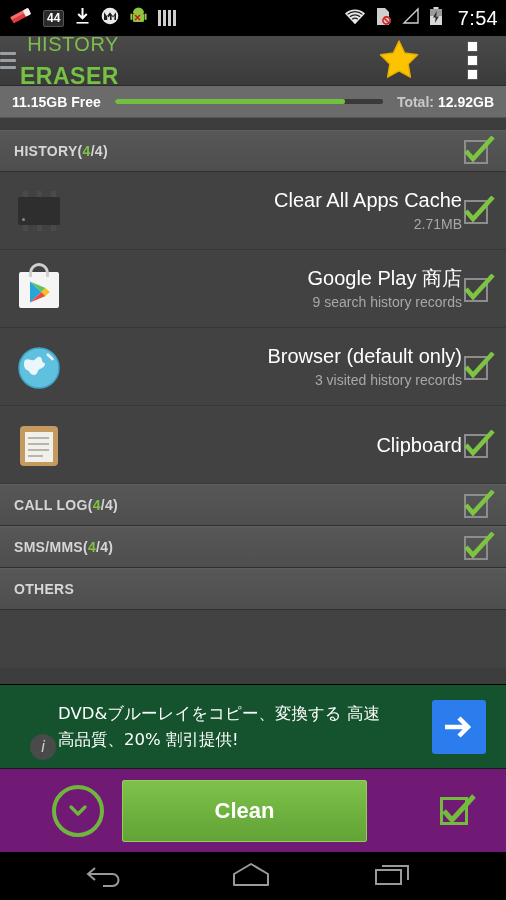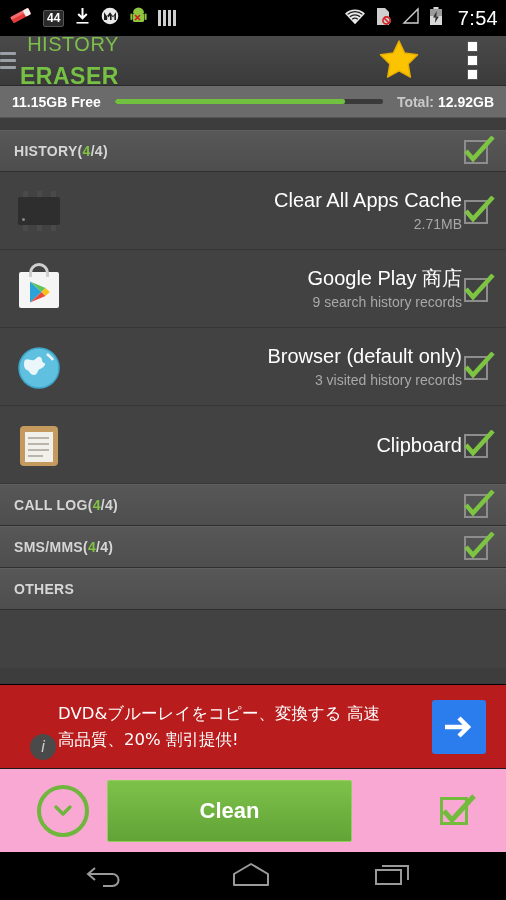--- a/index.html
+++ b/index.html
@@ -98,35 +98,35 @@
   .playbag .handle { position:absolute; left:10px; top:-9px; width:20px; height:14px;
                      border:3px solid #cfcfcf; border-bottom:none; border-radius:10px 10px 0 0; background:transparent;}
 
   .clipbd { position:absolute; left:4px; top:4px; width:38px; height:40px; background:#c49a5e; border-radius:4px; }
   .clipbd .paper { position:absolute; left:5px; top:6px; right:5px; bottom:4px; background:#f2f0ea; }
   .clipbd .ln { position:absolute; left:3px; height:2px; background:#b9b5ab; }
 
   
   .ad {
     position:absolute; left:0; right:0; bottom:132px; height:84px;
-    background:#b91c1c; display:flex; align-items:center; padding:0 10px;
+    background:#14532d; display:flex; align-items:center; padding:0 10px;
     border-top:1px solid #000;
   }
   .ad .adtext { color:#fff; font-size:16.5px; line-height:26px; margin-left:48px; flex:1;
                 font-family:"DejaVu Sans","Liberation Sans",sans-serif; }
   .ad .arrowbtn { width:54px; height:54px; background:#2b7ced; border-radius:3px;
                   display:flex; align-items:center; justify-content:center; flex:none; margin-right:10px;}
   .ad .infoi { position:absolute; left:30px; bottom:8px; width:26px; height:26px; border-radius:50%;
                background:#4a4a4a; color:#cfcfcf; font-size:16px; display:flex;
                align-items:center; justify-content:center; font-style:italic; }
 
   
   .actionbar {
-    position:absolute; left:0; right:0; bottom:48px; height:84px; background:#f9a8d4;
-    display:flex; align-items:center; border-top:1px solid #1a1a1a;
+    position:absolute; left:0; right:0; bottom:48px; height:84px; background:#701a75;
+    display:flex; align-items:center; border-top:1px solid #1a1a1a;padding-left:15px;
   }
   .circ-btn { width:52px; height:52px; margin-left:37px; border:4px solid #6fb63c;
               border-radius:50%; display:flex; align-items:center; justify-content:center;}
   .clean-btn {
     width:245px; height:62px; margin-left:18px;
     background:linear-gradient(#7ec14a,#62a336);
     border:1px solid #8fd158; border-radius:2px;
     display:flex; align-items:center; justify-content:center;
     color:#fff; font-size:22px; font-weight:bold;
   }

